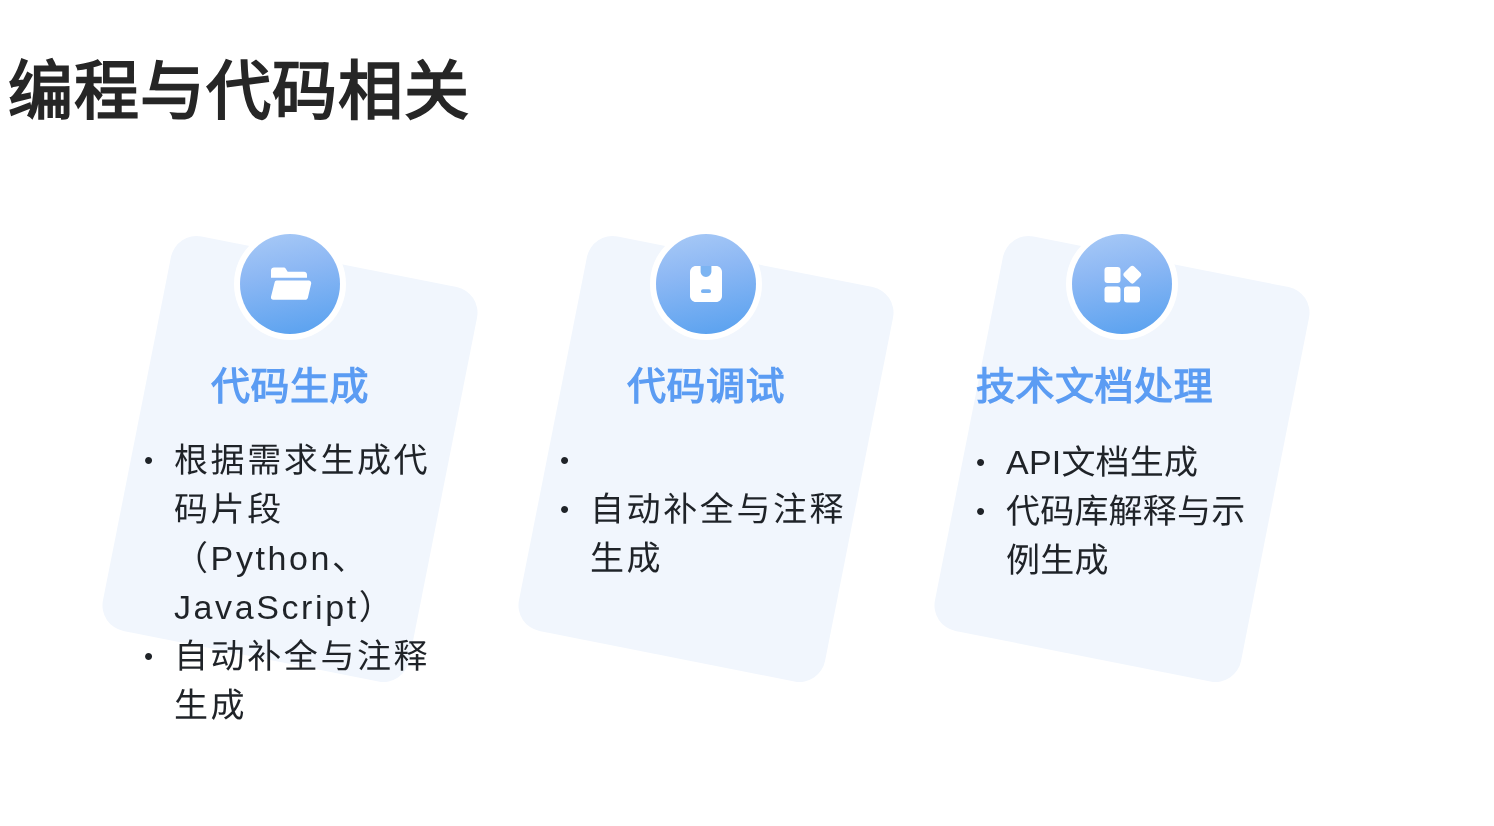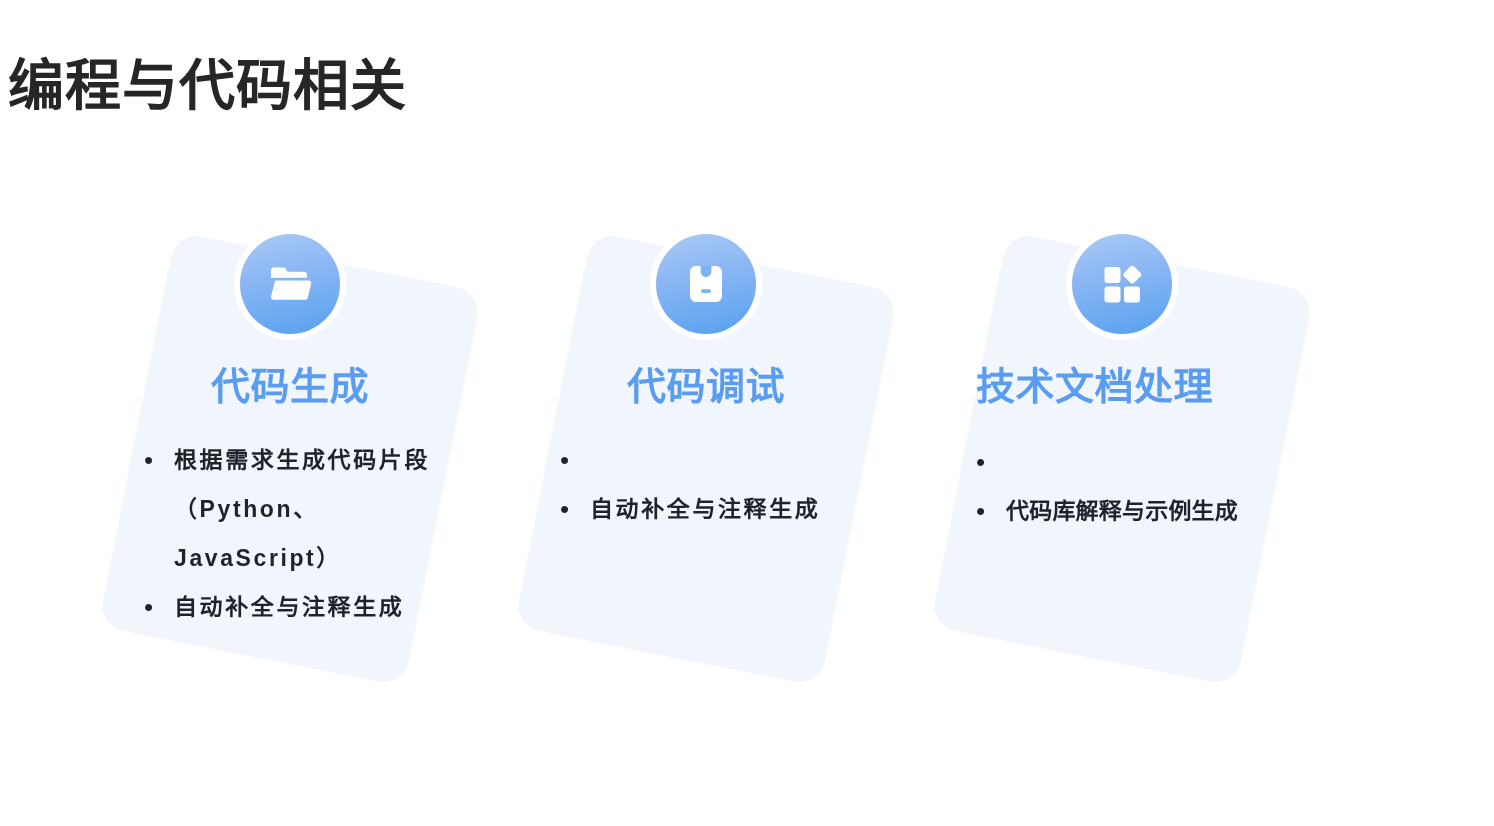--- a/index.html
+++ b/index.html
@@ -21,21 +21,21 @@
     width: 1494px;
     height: 826px;
     background: #ffffff;
   }
 
   
   .page-title {
     position: absolute;
     left: 8px;
     top: 2px;
-    font-size: 56px;
+    font-size: 65px;
     line-height: 92px;
     font-weight: 700;
     color: #262626;
     letter-spacing: 1px;
     white-space: nowrap;
   }
 
   
   .cards {
     position: absolute;
@@ -135,26 +135,25 @@
     flex: 0 0 auto;
     width: 30px;
     font-size: 26px;
     line-height: 49px;
     color: #1f2328;
     text-align: left;
     padding-left: 2px;
   }
   .bullet-text {
     flex: 1 1 auto;
-    font-size: 23px;
+    font-size: 34px;
     line-height: 49px;
     color: #1f2328;
     letter-spacing: 2.6px;
     word-break: break-word;
-    font-weight: bold;
   }
   .card-3 .bullet-text { letter-spacing: 0.2px; }
   .card-3 .bullets { top: 180px; }
   .card-3 .bullet-dot { line-height: 49px; }
 </style>
 </head>
 <body>
 
 <div id="slide">
 
@@ -227,20 +226,21 @@
             <rect x="28" y="28.5" width="16" height="16" rx="3" fill="#ffffff"></rect>
             <rect x="29.2" y="9.6" width="14.2" height="14.2" rx="3" fill="#ffffff" transform="rotate(45 36.3 16.7)"></rect>
           </svg>
         </div>
 
         <div class="card-title">技术文档处理</div>
 
         <ul class="bullets">
           <li class="bullet">
             <span class="bullet-dot">•</span>
+            <span class="bullet-text">API文档生成</span>
           </li>
           <li class="bullet">
             <span class="bullet-dot">•</span>
             <span class="bullet-text">代码库解释与示例生成</span>
           </li>
         </ul>
 
       </div>
     </div>
 

